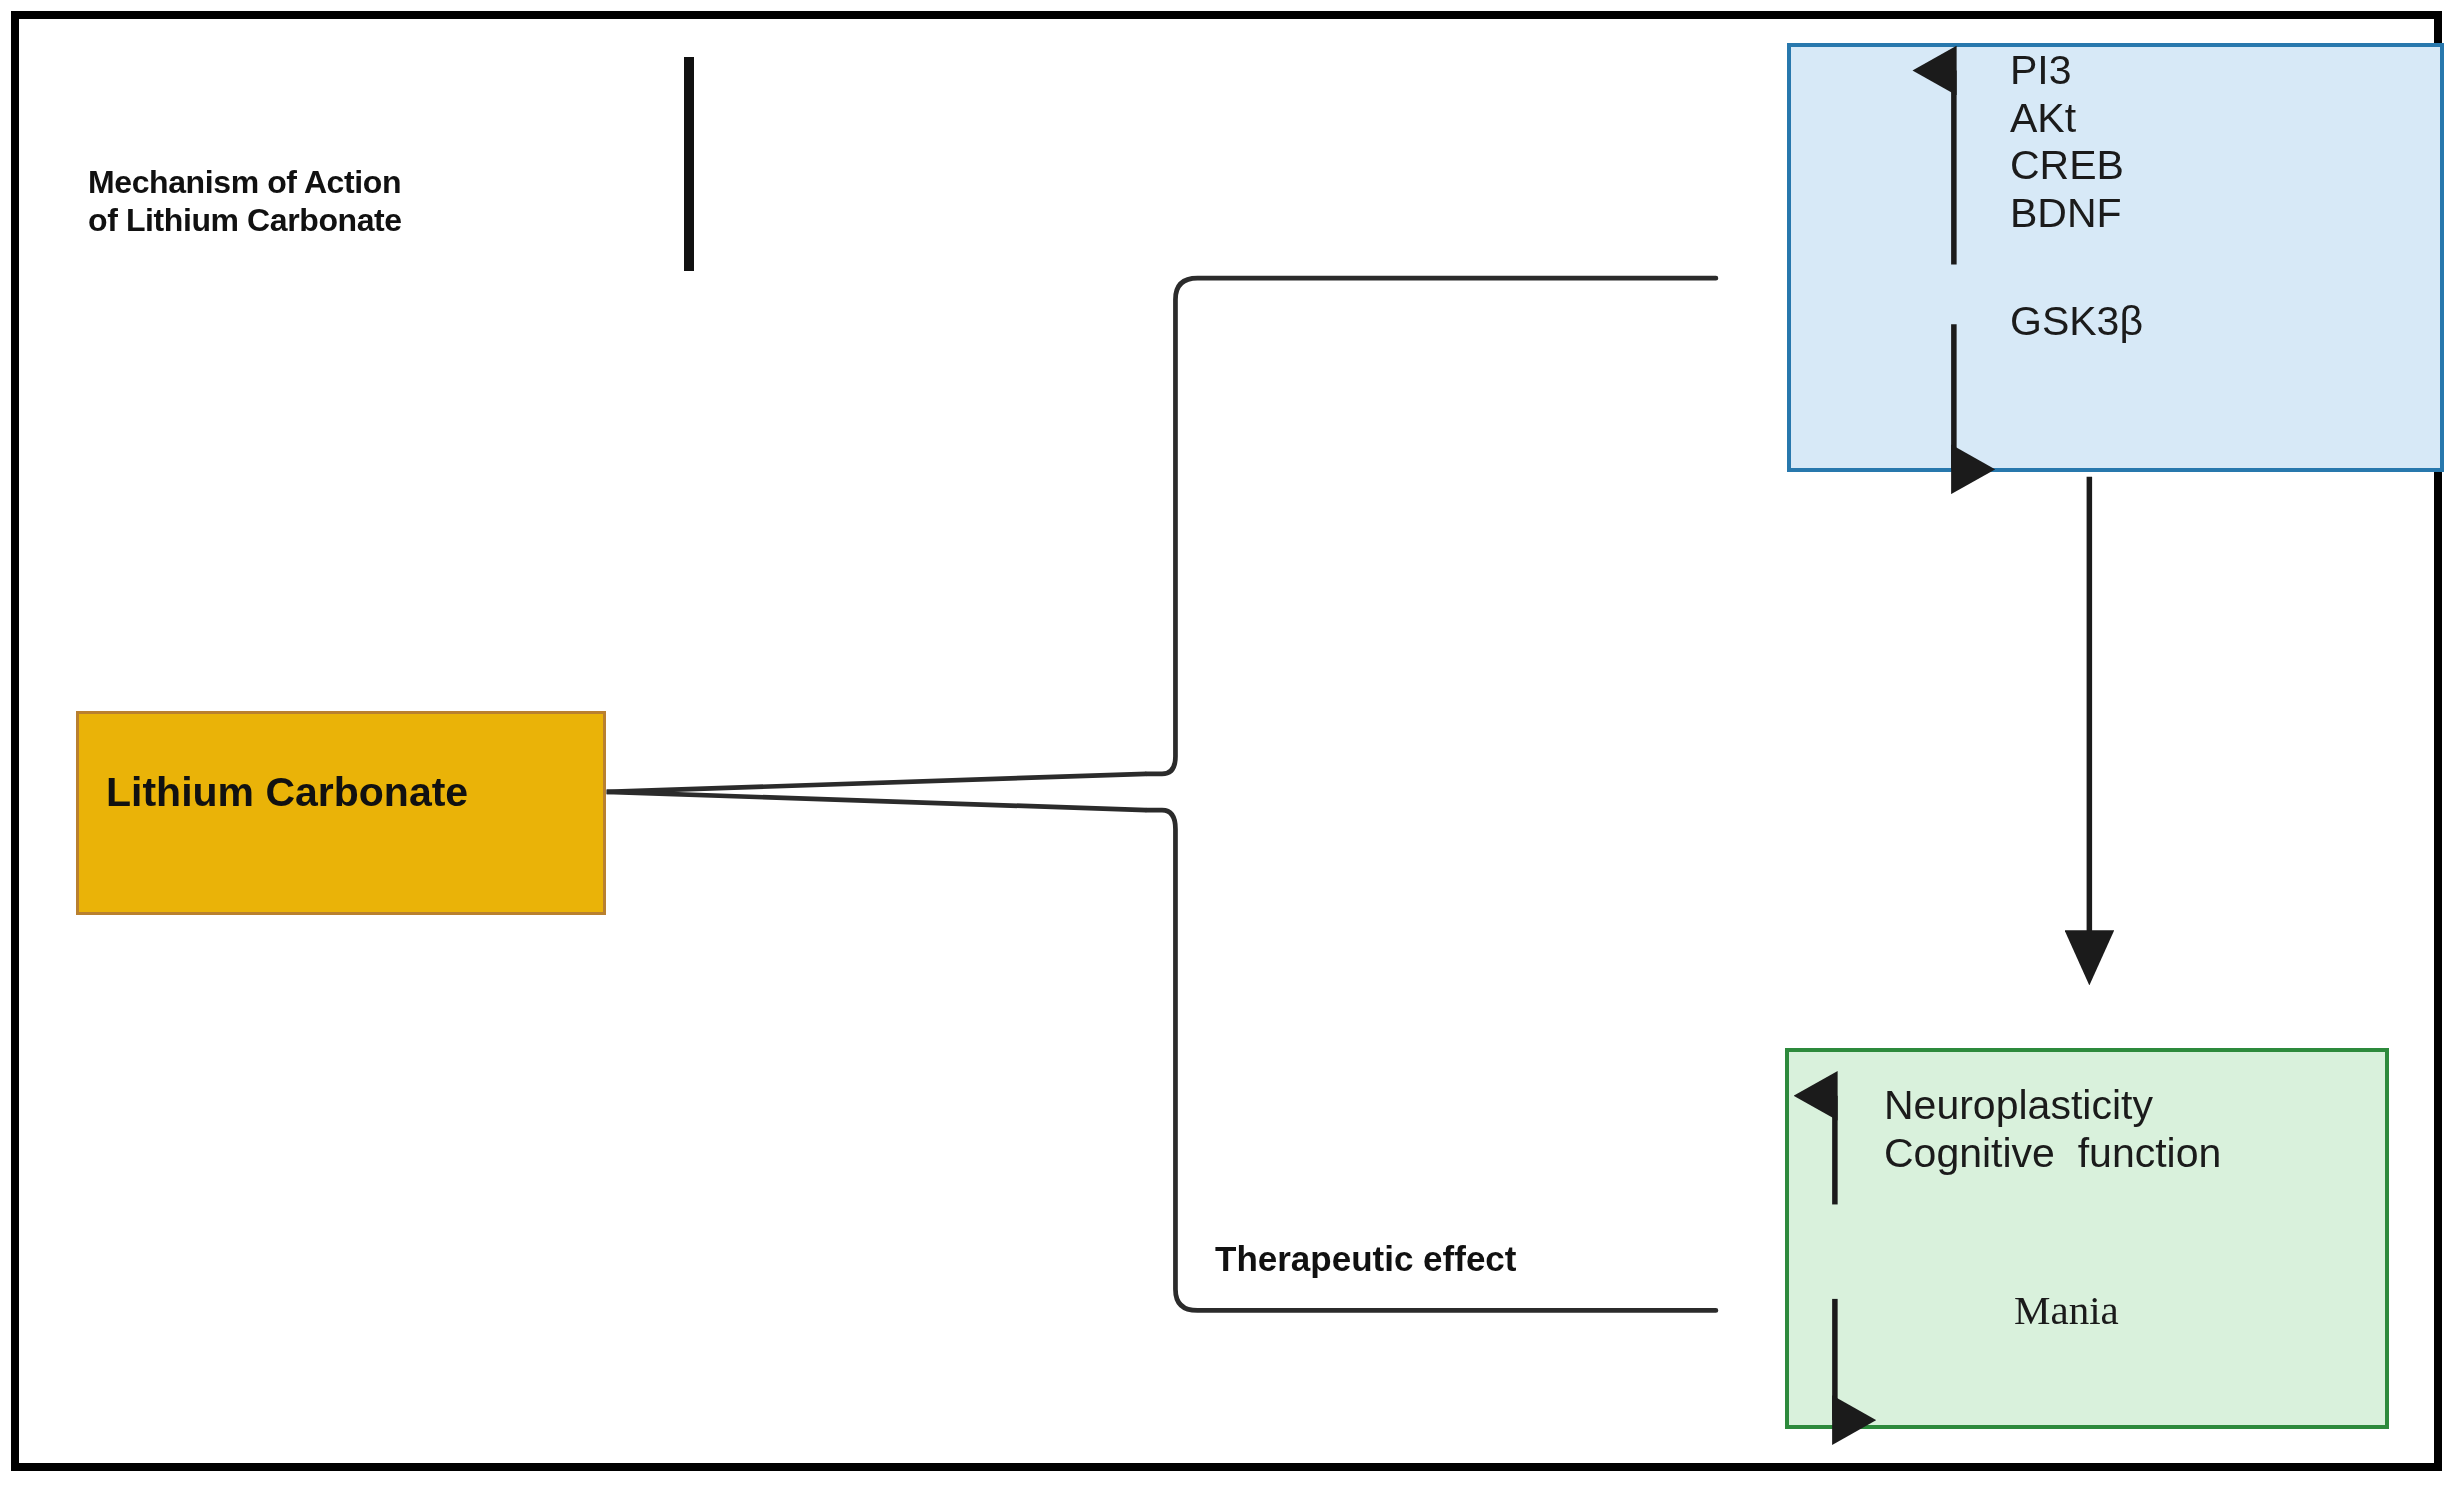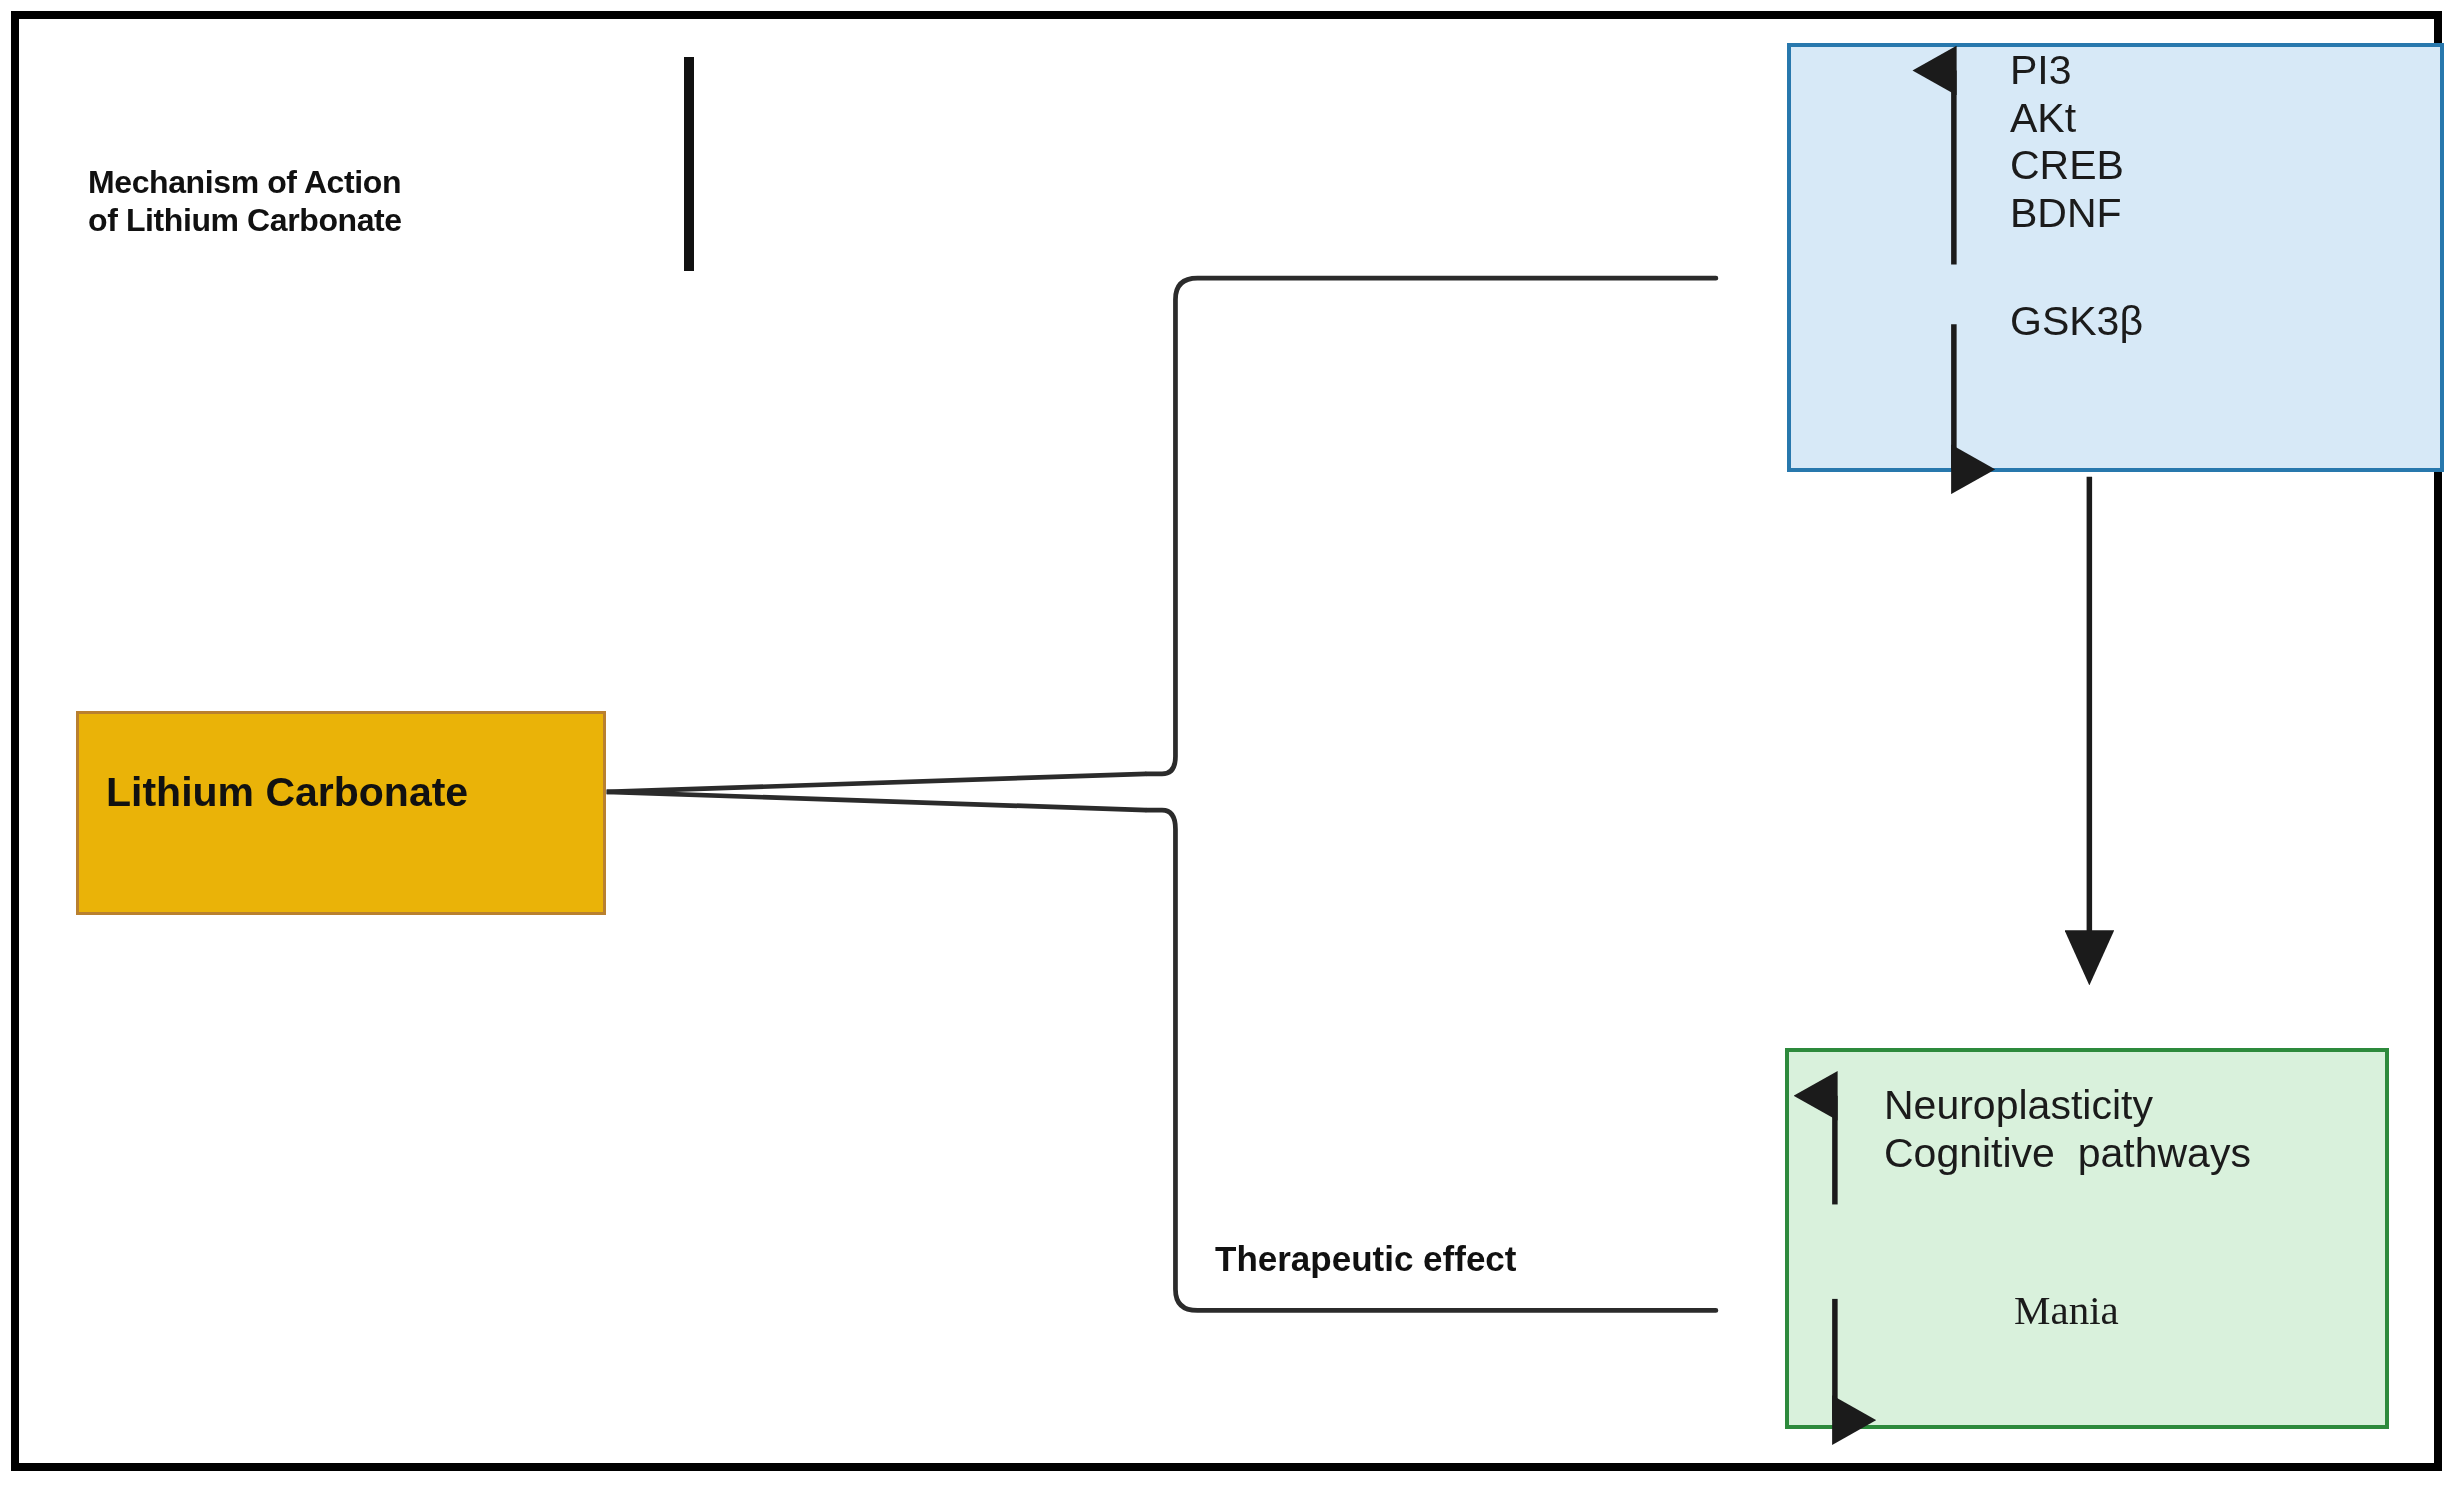--- a/index.html
+++ b/index.html
@@ -120,19 +120,19 @@
           <path d="M4.5,0 L9,8 L0,8 Z" fill="#1b1b1b"></path>
         </marker>
       </defs>
 
       <line x1="64" y1="200" x2="64" y2="62" stroke="#1b1b1b" stroke-width="7" marker-end="url(#ah-up-green)"></line>
 
       <line x1="64" y1="320" x2="64" y2="474" stroke="#1b1b1b" stroke-width="7" marker-end="url(#ah-dn-green)"></line>
     </svg>
 
     <div class="box-text green-top-text" style="white-space:pre;">Neuroplasticity
-Cognitive  pathways</div>
+Cognitive  function</div>
 
     <div class="box-text green-bottom-text" style="white-space:pre;">Mania</div>
   </div>
 
 </div>
 
 
 </body></html>

